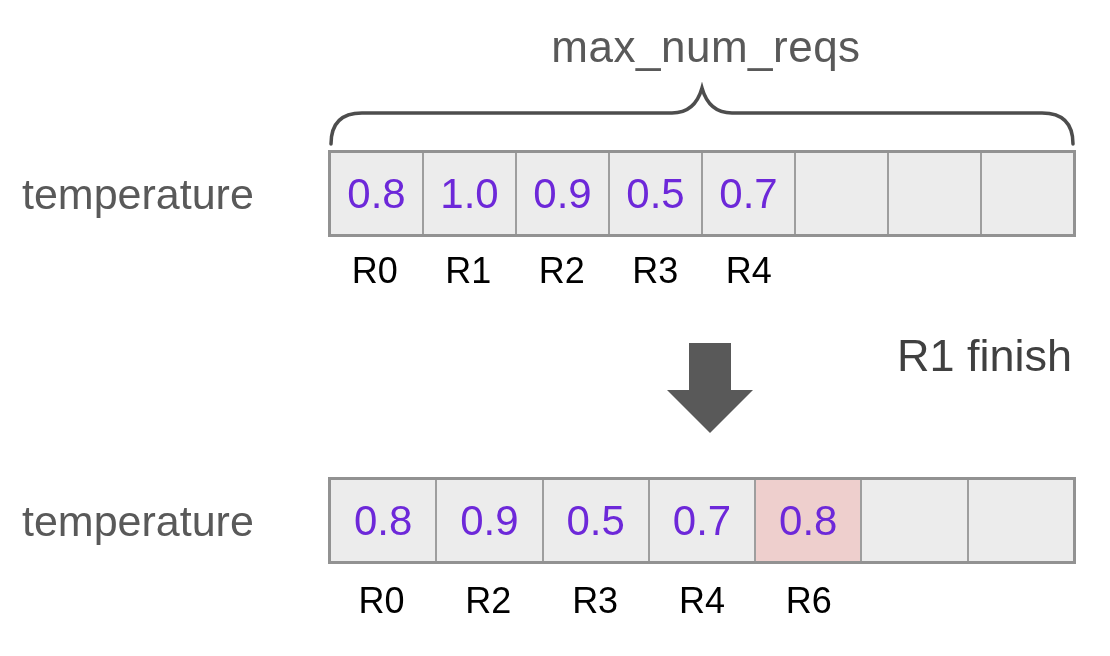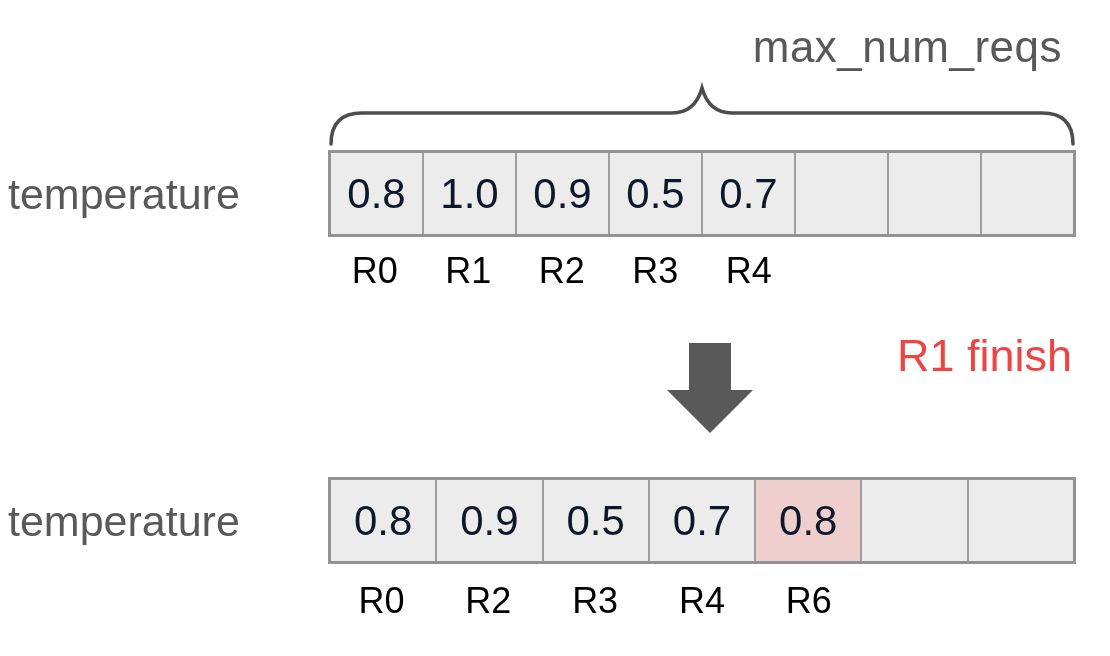--- a/index.html
+++ b/index.html
@@ -10,38 +10,38 @@
   }
   .canvas {
     position: relative;
     width: 1110px;
     height: 656px;
     background: #ffffff;
     overflow: hidden;
   }
   .brace-label {
     position: absolute;
-    left: 314px;
+    left: 332px;
     top: 22px;
     width: 748px;
-    text-align: right;
+    text-align: center;
     font-size: 44px;
     color: #595959;
     letter-spacing: 0.5px;
   }
   .brace-svg {
     position: absolute;
     left: 328px;
     top: 82px;
     width: 748px;
     height: 66px;
   }
   .row-label {
     position: absolute;
-    left: 8px;
+    left: 22px;
     font-size: 43px;
     color: #595959;
   }
   .row-label.first  { top: 170px; }
   .row-label.second { top: 497px; }
   .cell-row {
     position: absolute;
     left: 328px;
     width: 748px;
     height: 87px;
@@ -53,21 +53,21 @@
   .cell-row.first  { top: 150px; }
   .cell-row.second { top: 477px; }
   .cell {
     flex: 1;
     display: flex;
     align-items: center;
     justify-content: center;
     background: #ececec;
     border-right: 2px solid #9e9e9e;
     font-size: 42px;
-    color: #0f172a;
+    color: #6d28d9;
   }
   .cell:last-child { border-right: none; }
   .cell.highlight { background: #eecfcd; }
   .label-row {
     position: absolute;
     left: 328px;
     width: 748px;
     display: flex;
   }
   .label-row.first  { top: 250px; }
@@ -85,21 +85,21 @@
     width: 90px;
     height: 95px;
   }
   .transition-note {
     position: absolute;
     right: 38px;
     top: 328px;
     text-align: right;
     font-size: 45px;
     line-height: 1.26;
-    color: #ef4444;
+    color: #404040;
   }
 </style>
 </head>
 <body>
 
 <div class="canvas">
 
   <div class="brace-label">max_num_reqs</div>
 
   <svg class="brace-svg" viewBox="0 0 748 66">

